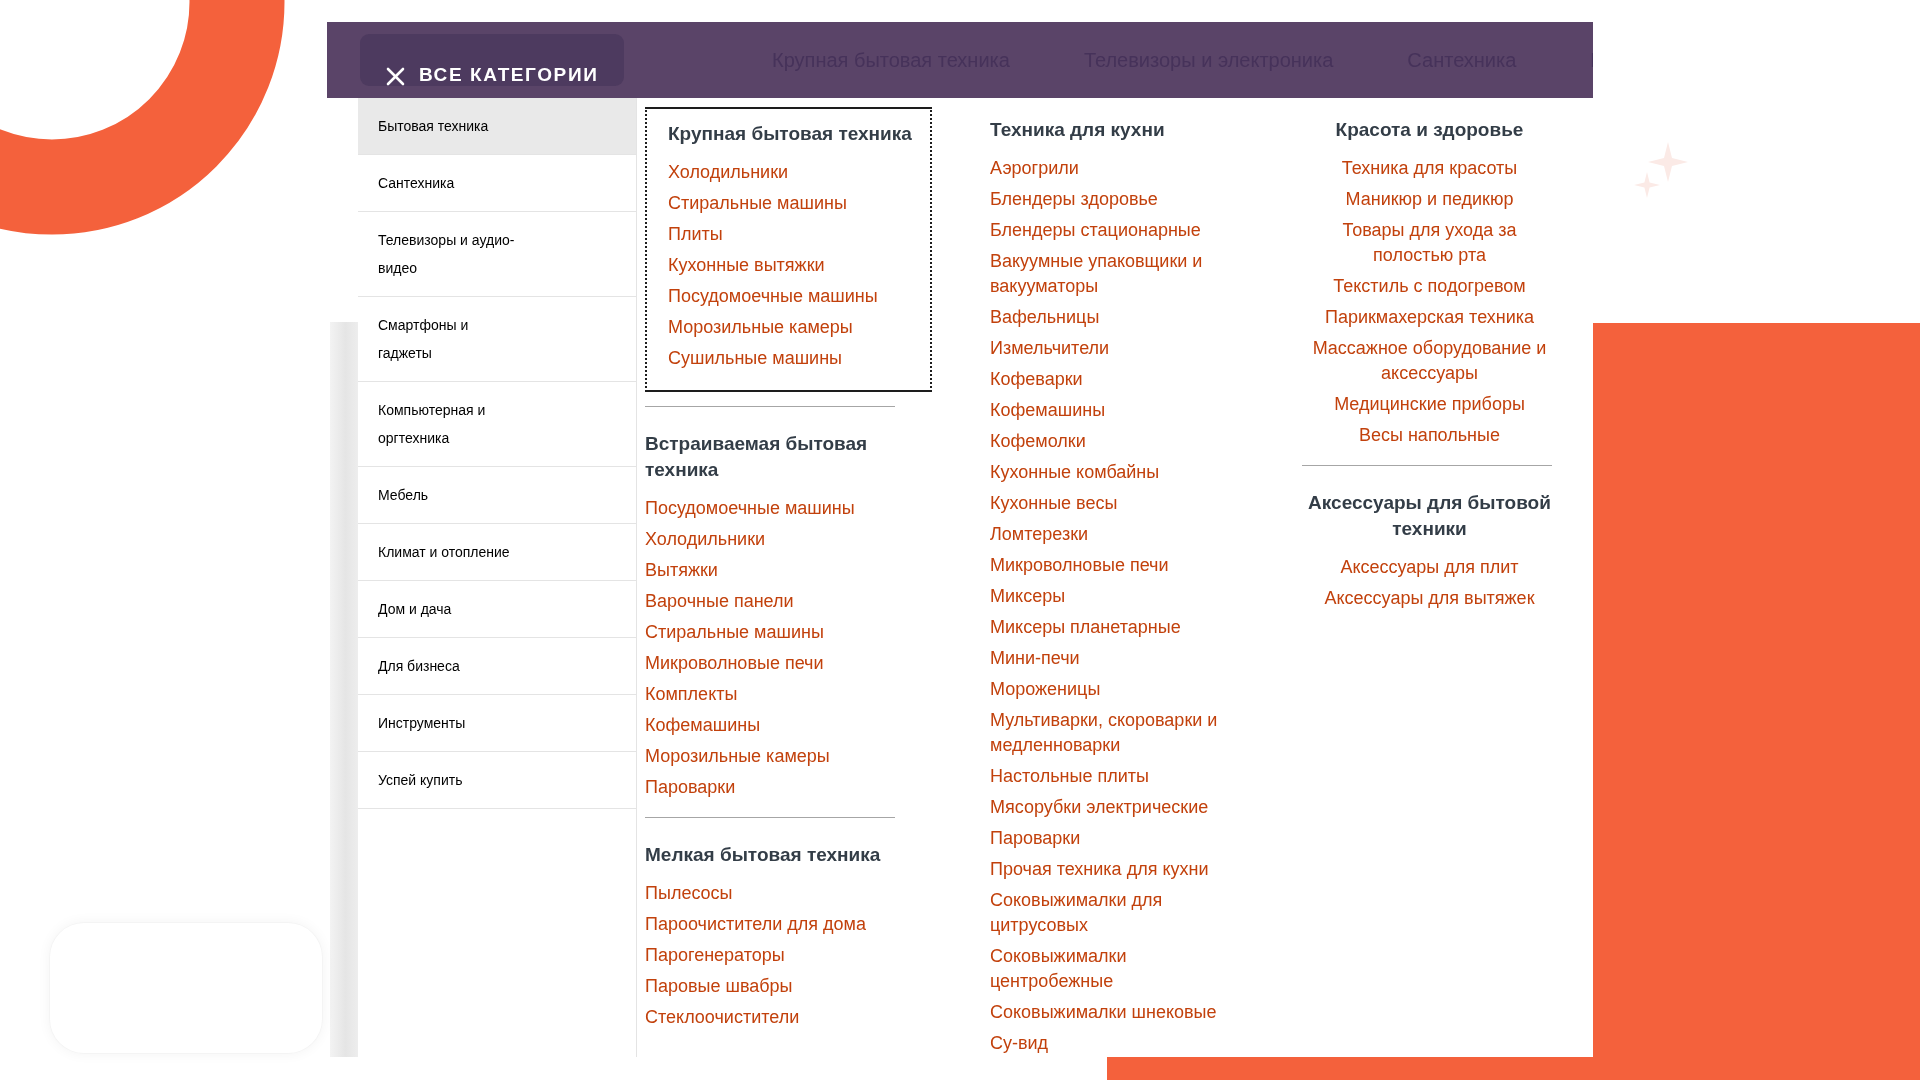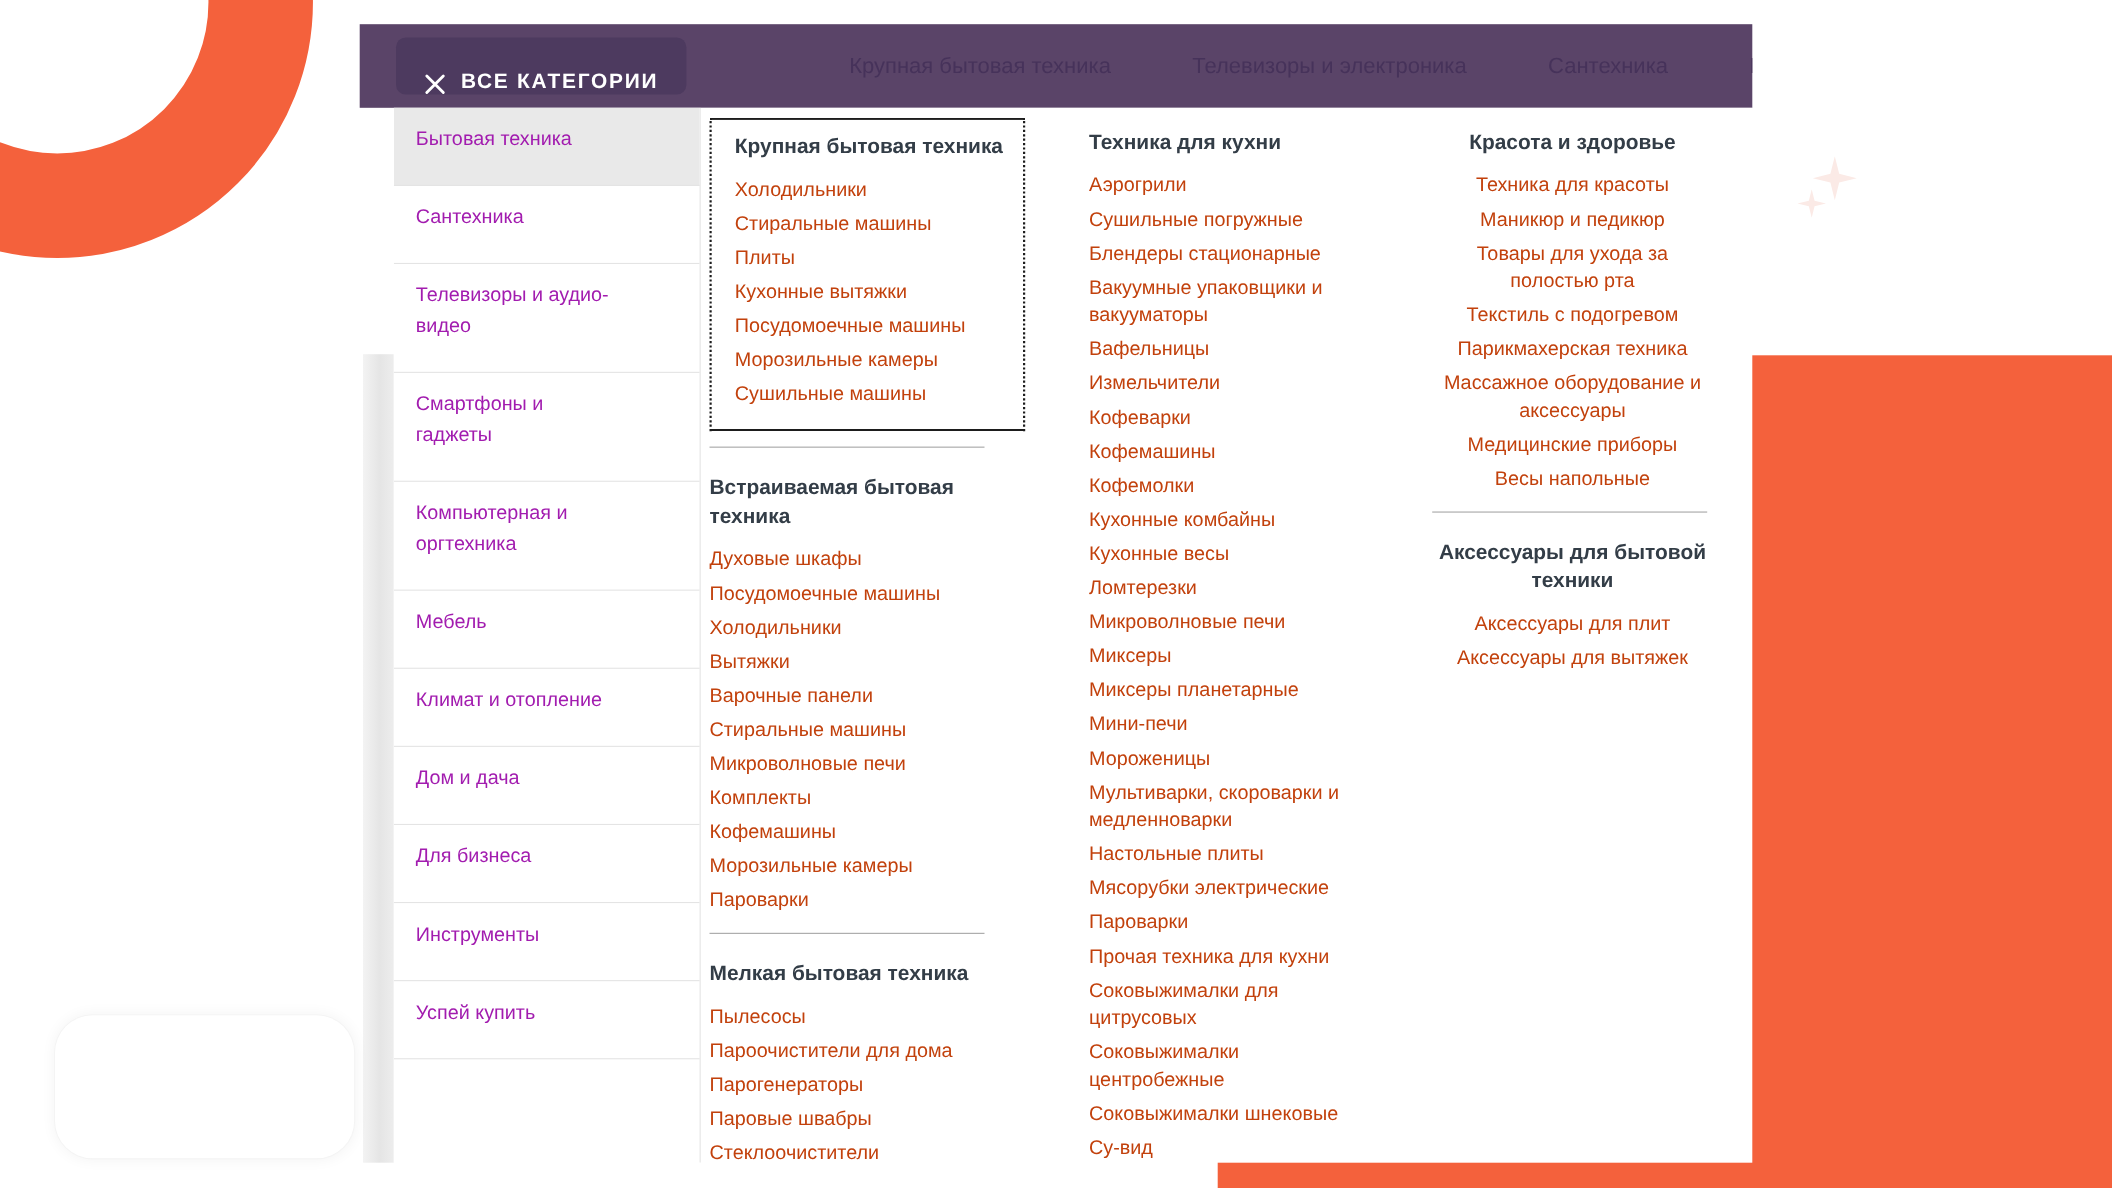--- a/index.html
+++ b/index.html
@@ -22,21 +22,21 @@
     color:#fff;font-family:inherit;font-size:19px;font-weight:bold;letter-spacing:1.6px;}
   .topnav{position:absolute;left:445px;right:0;top:0;bottom:0;display:flex;align-items:center;gap:74px;
     overflow:hidden;white-space:nowrap;}
   .topnav span{color:#46325a;font-size:20px;cursor:pointer;flex:0 0 auto;}
 
   
   .panel{position:absolute;left:358px;top:98px;width:1235px;height:959px;background:#fff;overflow:hidden;}
 
   
   .sidebar{position:absolute;left:0;top:0;bottom:0;width:278px;border-right:1px solid #e4e4e4;background:#fff;}
-  .side-item{padding:14px 26px 28px 20px;border-bottom:1px solid #e4e4e4;color:#a21caf;font-size:18px;
+  .side-item{padding:14px 26px 14px 20px;border-bottom:1px solid #e4e4e4;color:#000000;font-size:14px;
     line-height:28px;cursor:pointer;white-space:pre-line;}
   .side-item.selected{background:#e9e9e9;}
 
   
   .col{position:absolute;top:19px;}
   #col1{left:287px;width:287px;top:9px;}
   #col2{left:632px;width:240px;}
   #col3{left:944px;width:255px;text-align:center;}
   .section-title{margin:0 0 10px;font-size:19px;font-weight:bold;color:#333d47;line-height:26px;}
   .cat-list{list-style:none;margin:0;padding:0;}
@@ -110,21 +110,20 @@
             <li>Плиты</li>
             <li>Кухонные вытяжки</li>
             <li>Посудомоечные машины</li>
             <li>Морозильные камеры</li>
             <li>Сушильные машины</li>
           </ul>
         </div>
         <div class="divider"></div>
         <h3 class="section-title">Встраиваемая бытовая техника</h3>
         <ul class="cat-list">
-          <li>Духовые шкафы</li>
           <li>Посудомоечные машины</li>
           <li>Холодильники</li>
           <li>Вытяжки</li>
           <li>Варочные панели</li>
           <li>Стиральные машины</li>
           <li>Микроволновые печи</li>
           <li>Комплекты</li>
           <li>Кофемашины</li>
           <li>Морозильные камеры</li>
           <li>Пароварки</li>
@@ -136,21 +135,21 @@
           <li>Пароочистители для дома</li>
           <li>Парогенераторы</li>
           <li>Паровые швабры</li>
           <li>Стеклоочистители</li>
         </ul>
       </div>
     <div class="col" id="col2">
         <h3 class="section-title">Техника для кухни</h3>
         <ul class="cat-list">
           <li>Аэрогрили</li>
-          <li>Сушильные погружные</li>
+          <li>Блендеры здоровье</li>
           <li>Блендеры стационарные</li>
           <li>Вакуумные упаковщики и вакууматоры</li>
           <li>Вафельницы</li>
           <li>Измельчители</li>
           <li>Кофеварки</li>
           <li>Кофемашины</li>
           <li>Кофемолки</li>
           <li>Кухонные комбайны</li>
           <li>Кухонные весы</li>
           <li>Ломтерезки</li>

